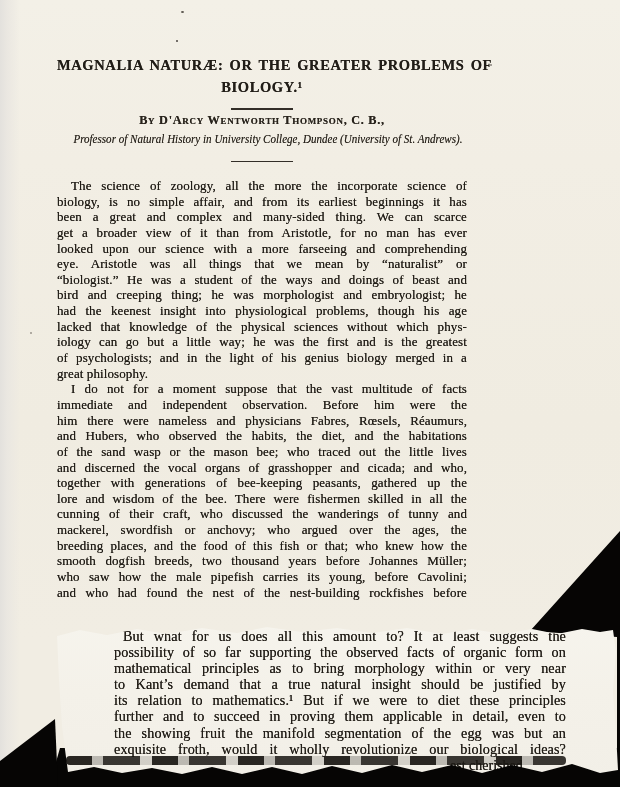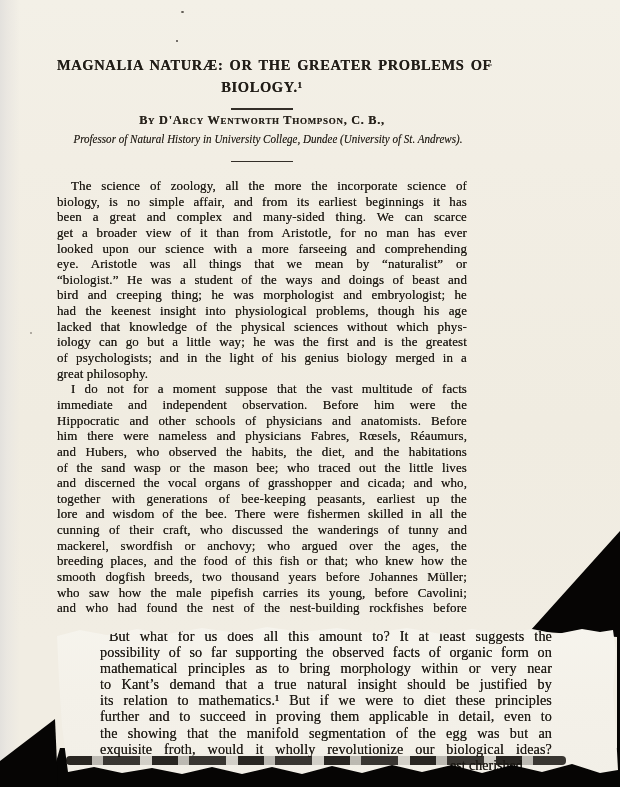--- a/index.html
+++ b/index.html
@@ -43,21 +43,21 @@
   .short-last .tline:last-child{text-align-last:left;}
   
   .blackshapes{position:absolute;left:0;top:0;z-index:3;}
   
   .clipping{
     position:absolute;left:52px;top:622px;width:568px;height:160px;z-index:4;
     background:linear-gradient(180deg,#f6f4ed 0px,#f4f1e9 70px,#f2efe7 160px);
     clip-path:polygon(5px 14px,28px 8px,55px 13px,85px 7px,115px 12px,150px 6px,185px 11px,215px 5px,250px 10px,285px 6px,320px 11px,355px 6px,390px 12px,420px 7px,450px 12px,480px 7px,505px 12px,530px 7px,548px 10px,561px 8px,564px 30px,561px 70px,564px 110px,566px 148px,548px 151px,520px 142px,490px 150px,460px 143px,430px 151px,400px 143px,370px 150px,340px 143px,310px 151px,280px 144px,250px 152px,220px 145px,190px 152px,160px 145px,130px 152px,100px 146px,70px 151px,42px 145px,16px 150px,10px 105px,7px 60px);
     filter:drop-shadow(0 -1px 1.5px rgba(62,54,42,.5)) drop-shadow(0 2px 2px rgba(62,54,42,.3));
   }
-  .cliptext{position:absolute;left:48px;top:6px;width:452px;}
+  .cliptext{position:absolute;left:62px;top:6px;width:452px;}
   .cliptext .tline{
     font-size:14.2px;line-height:16.1px;height:16.1px;
     text-shadow:0 0 .6px rgba(33,29,23,.9);
   }
   .cliptext .tline:first-child{text-indent:9px;}
   .smudge{
     position:absolute;left:14px;top:134px;width:500px;height:9px;border-radius:4px;
     background:repeating-linear-gradient(90deg,
       rgba(24,21,17,.92) 0 26px,rgba(24,21,17,.25) 26px 37px,
       rgba(24,21,17,.85) 37px 74px,rgba(24,21,17,.15) 74px 86px);
@@ -95,26 +95,25 @@
         <div class="tline">bird and creeping thing; he was morphologist and embryologist; he</div>
         <div class="tline">had the keenest insight into physiological problems, though his age</div>
         <div class="tline">lacked that knowledge of the physical sciences without which phys-</div>
         <div class="tline">iology can go but a little way; he was the first and is the greatest</div>
         <div class="tline">of psychologists; and in the light of his genius biology merged in a</div>
         <div class="tline">great philosophy.</div>
       </div>
     <div class="para">
         <div class="tline">I do not for a moment suppose that the vast multitude of facts</div>
         <div class="tline">immediate and independent observation.  Before him were the</div>
-        <div class="tline">Hippocratic and other schools of physicians and anatomists.  Before</div>
         <div class="tline">him there were nameless and physicians Fabres, Rœsels, Réaumurs,</div>
         <div class="tline">and Hubers, who observed the habits, the diet, and the habitations</div>
         <div class="tline">of the sand wasp or the mason bee; who traced out the little lives</div>
         <div class="tline">and discerned the vocal organs of grasshopper and cicada; and who,</div>
-        <div class="tline">together with generations of bee-keeping peasants, earliest up the</div>
+        <div class="tline">together with generations of bee-keeping peasants, gathered up the</div>
         <div class="tline">lore and wisdom of the bee.  There were fishermen skilled in all the</div>
         <div class="tline">cunning of their craft, who discussed the wanderings of tunny and</div>
         <div class="tline">mackerel, swordfish or anchovy; who argued over the ages, the</div>
         <div class="tline">breeding places, and the food of this fish or that; who knew how the</div>
         <div class="tline">smooth dogfish breeds, two thousand years before Johannes Müller;</div>
         <div class="tline">who saw how the male pipefish carries its young, before Cavolini;</div>
         <div class="tline">and who had found the nest of the nest-building rockfishes before</div>
       </div>
   </div>
 
@@ -130,20 +129,20 @@
   </svg>
 
   <div class="clipping">
     <div class="cliptext para">
         <div class="tline">But what for us does all this amount to?  It at least suggests the</div>
         <div class="tline">possibility of so far supporting the observed facts of organic form on</div>
         <div class="tline">mathematical principles as to bring morphology within or very near</div>
         <div class="tline">to Kant’s demand that a true natural insight should be justified by</div>
         <div class="tline">its relation to mathematics.¹  But if we were to diet these principles</div>
         <div class="tline">further and to succeed in proving them applicable in detail, even to</div>
-        <div class="tline">the showing that the manifold segmentation of the egg was but an</div>
+        <div class="tline">the showing fruit the manifold segmentation of the egg was but an</div>
         <div class="tline">exquisite froth, would it wholly revolutionize our biological ideas?</div>
       </div>
     <div class="smudge"></div>
     <div class="fragment">est cherished</div>
   </div>
 
 </div>
 
 </body></html>

